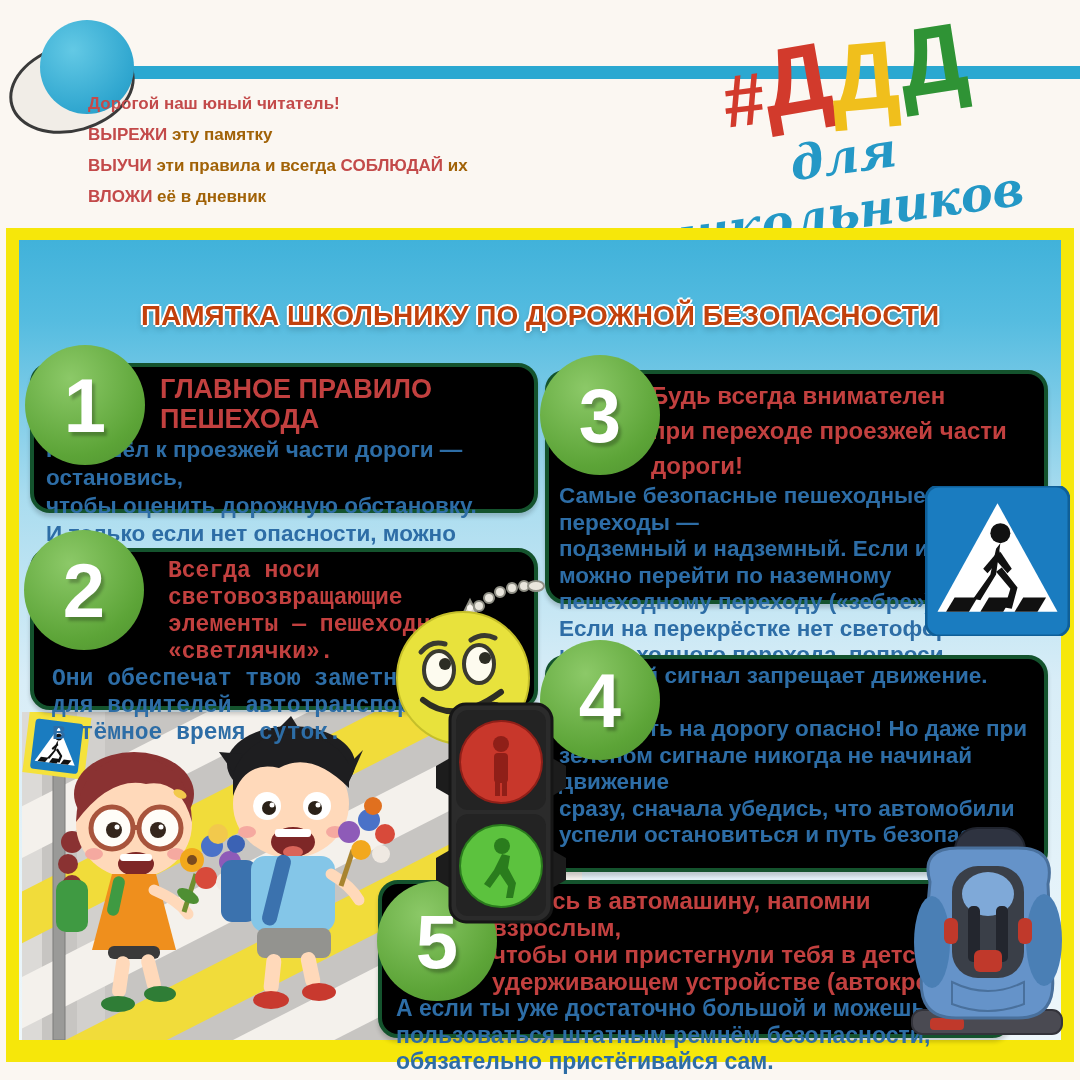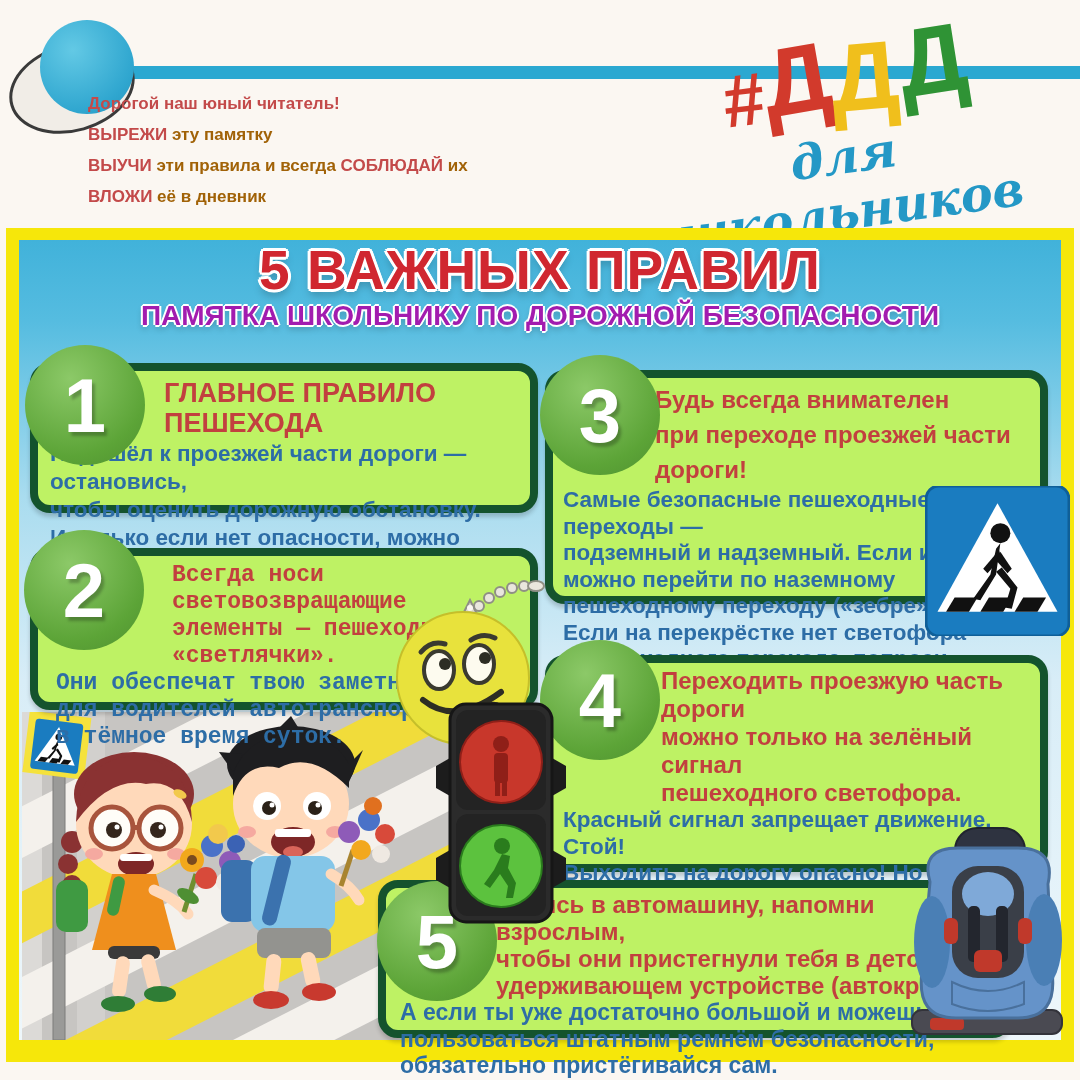--- a/index.html
+++ b/index.html
@@ -27,24 +27,24 @@
     font-family:"DejaVu Serif", serif;font-style:italic;font-weight:bold;
     font-size:48px;color:#2498c6;transform:rotate(-8deg);}
   
   .poster{position:absolute;left:6px;top:228px;width:1068px;height:834px;background:#f6e70a;z-index:5;}
   .poster-inner{position:absolute;left:13px;top:12px;right:13px;bottom:22px;
     background:linear-gradient(180deg,#41b2da 0%,#55bce0 10%,#a9dcef 32%,#d8edf7 55%,#eef7fb 100%);}
   .title{position:absolute;left:0;right:0;top:238px;text-align:center;z-index:6;
     font-size:55px;font-weight:800;letter-spacing:1px;color:#d02730;
     text-shadow:-3px 0 #fff,3px 0 #fff,0 -3px #fff,0 3px #fff,-2px -2px #fff,2px -2px #fff,-2px 2px #fff,2px 2px #fff,0 6px 8px rgba(0,0,0,.25);}
   .subtitle{position:absolute;left:0;right:0;top:300px;text-align:center;z-index:6;
-    font-size:28px;font-weight:800;color:#a21caf;
+    font-size:28px;font-weight:800;color:#c2410c;
     text-shadow:-2px 0 #fff,2px 0 #fff,0 -2px #fff,0 2px #fff,-1px -1px #fff,1px 1px #fff,0 4px 6px rgba(0,0,0,.25);}
   
-  .rule-box{position:absolute;background:#bef264;border:8px solid #14532d;border-radius:20px;
+  .rule-box{position:absolute;background:#000000;border:4px solid #14532d;border-radius:20px;
     box-shadow:0 4px 4px rgba(0,0,0,.18);z-index:7;box-sizing:border-box;}
   .rule-heading{color:#c2403f;font-weight:bold;white-space:pre-line;}
   .rule-body{color:#2d6da6;font-weight:bold;white-space:pre-line;}
   .b1{left:30px;top:363px;width:508px;height:150px;padding:7px 12px;}
   .b1 .rule-heading{font-size:27px;line-height:30px;margin-left:114px;}
   .b1 .rule-body{font-size:22.5px;line-height:28px;margin-top:2px;}
   .b2{left:30px;top:548px;width:508px;height:162px;padding:6px 12px;font-family:Liberation Mono, monospace;}
   .b2 .rule-heading{font-size:23px;line-height:27px;margin-left:122px;}
   .b2 .rule-body{font-size:23px;line-height:27px;margin-left:6px;}
   .b3{left:545px;top:370px;width:503px;height:234px;padding:4px 10px;}
@@ -87,21 +87,20 @@
 
   <div class="ddd">
     <span class="hash">#</span><span class="L d1">Д</span><span class="L d2">Д</span><span class="L d3">Д</span>
   </div>
   <div class="ddd-script">для школьников</div>
 
   <div class="poster">
     <div class="poster-inner"></div>
   </div>
 
-  <div class="title">5 ВАЖНЫХ ПРАВИЛ</div>
   <div class="subtitle">ПАМЯТКА ШКОЛЬНИКУ ПО ДОРОЖНОЙ БЕЗОПАСНОСТИ</div>
 
   <svg class="art scene" width="560" height="328" viewBox="0 0 560 328">
     <rect x="0" y="0" width="560" height="328" fill="#c7c5c2"></rect>
     <rect x="0" y="0" width="20" height="328" fill="#dcdad7"></rect>
     <rect x="55" y="0" width="28" height="328" fill="#d2d0cd"></rect>
     <g transform="rotate(-27 0 330)">
       <rect x="-160" y="120" width="900" height="46" fill="#f4f1ec"></rect>
       <rect x="-160" y="196" width="900" height="46" fill="#f1dc3a"></rect>
       <rect x="-160" y="272" width="900" height="46" fill="#f4f1ec"></rect>
@@ -231,23 +230,20 @@
     <div class="rule-body">Самые безопасные пешеходные переходы —
 подземный и надземный. Если их нет,
 можно перейти по наземному
 пешеходному переходу («зебре»).
 Если на перекрёстке нет светофора
 и пешеходного перехода, попроси
 взрослого помочь перейти дорогу.</div>
   </div>
 
   <div class="rule-box b4">
-    <div class="rule-heading">Переходить проезжую часть дороги
-можно только на зелёный сигнал
-пешеходного светофора.</div>
     <div class="rule-body">Красный сигнал запрещает движение. Стой!
 Выходить на дорогу опасно! Но даже при
 зелёном сигнале никогда не начинай движение
 сразу, сначала убедись, что автомобили
 успели остановиться и путь безопасен.</div>
   </div>
 
   <div class="rule-box b5">
     <div class="rule-heading">Садясь в автомашину, напомни взрослым,
 чтобы они пристегнули тебя в детском

